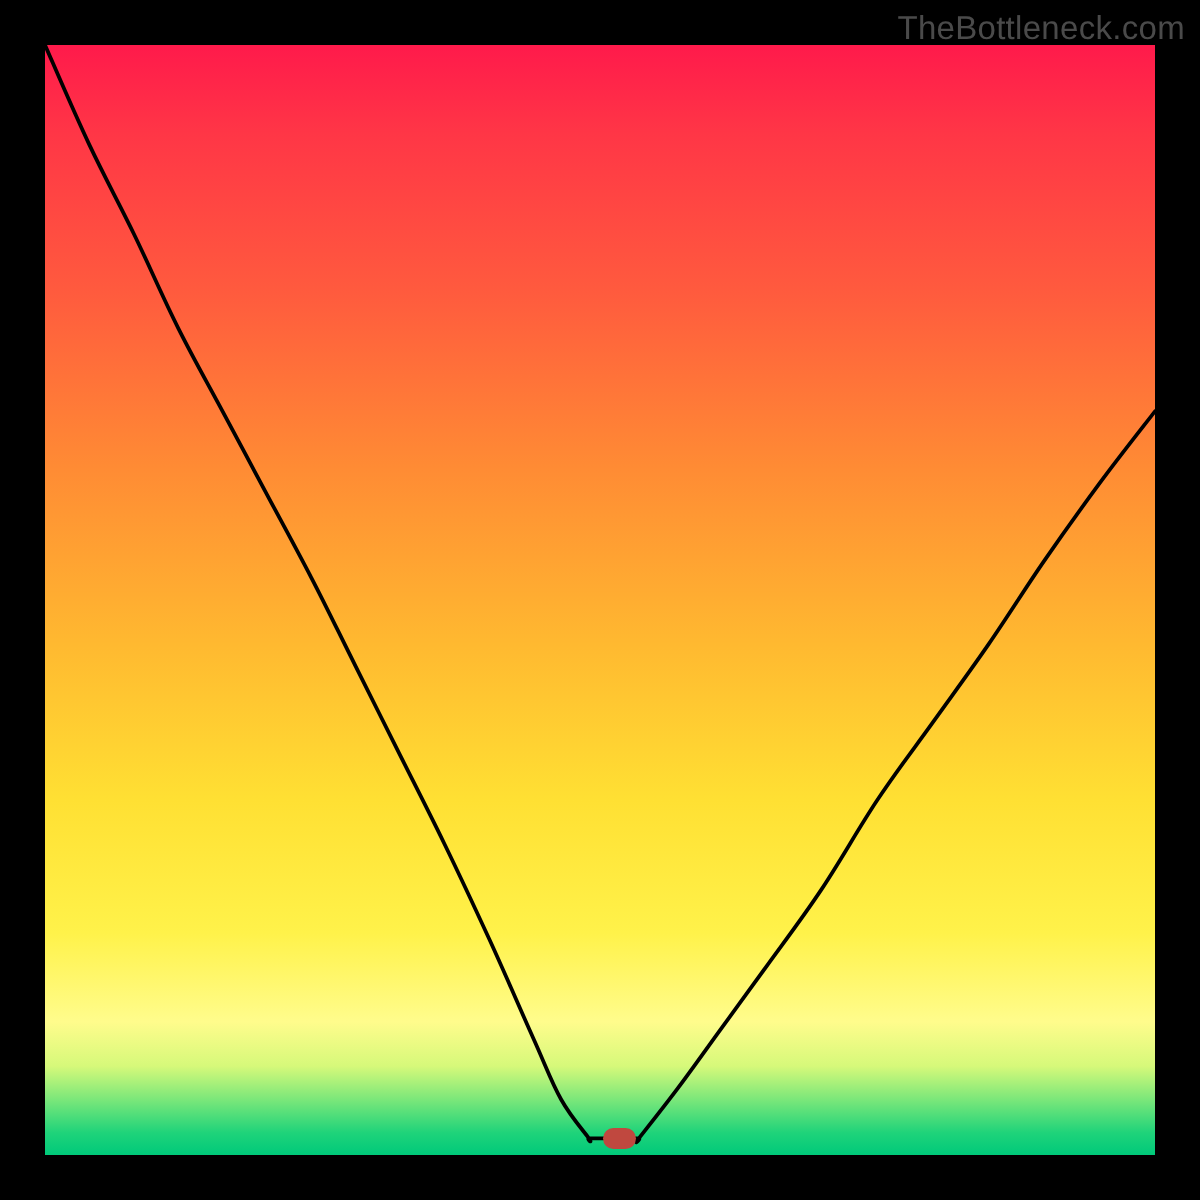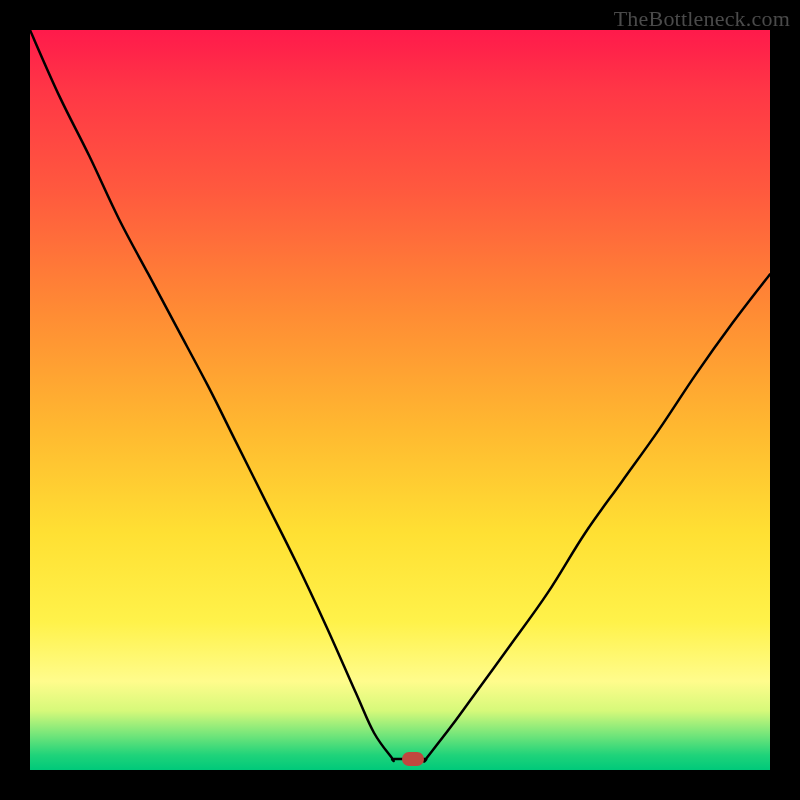--- a/index.html
+++ b/index.html
@@ -9,21 +9,20 @@
     height: 800px;
     background: #000;
     overflow: hidden;
     font-family: Arial, Helvetica, sans-serif;
   }
   .frame {
     position: relative;
     width: 800px;
     height: 800px;
     background: #000;
-    font-family: Liberation Serif, serif;
   }
   .plot {
     position: absolute;
     left: 30px;
     top: 30px;
     width: 740px;
     height: 740px;
     overflow: hidden;
   }
   .gradient {

